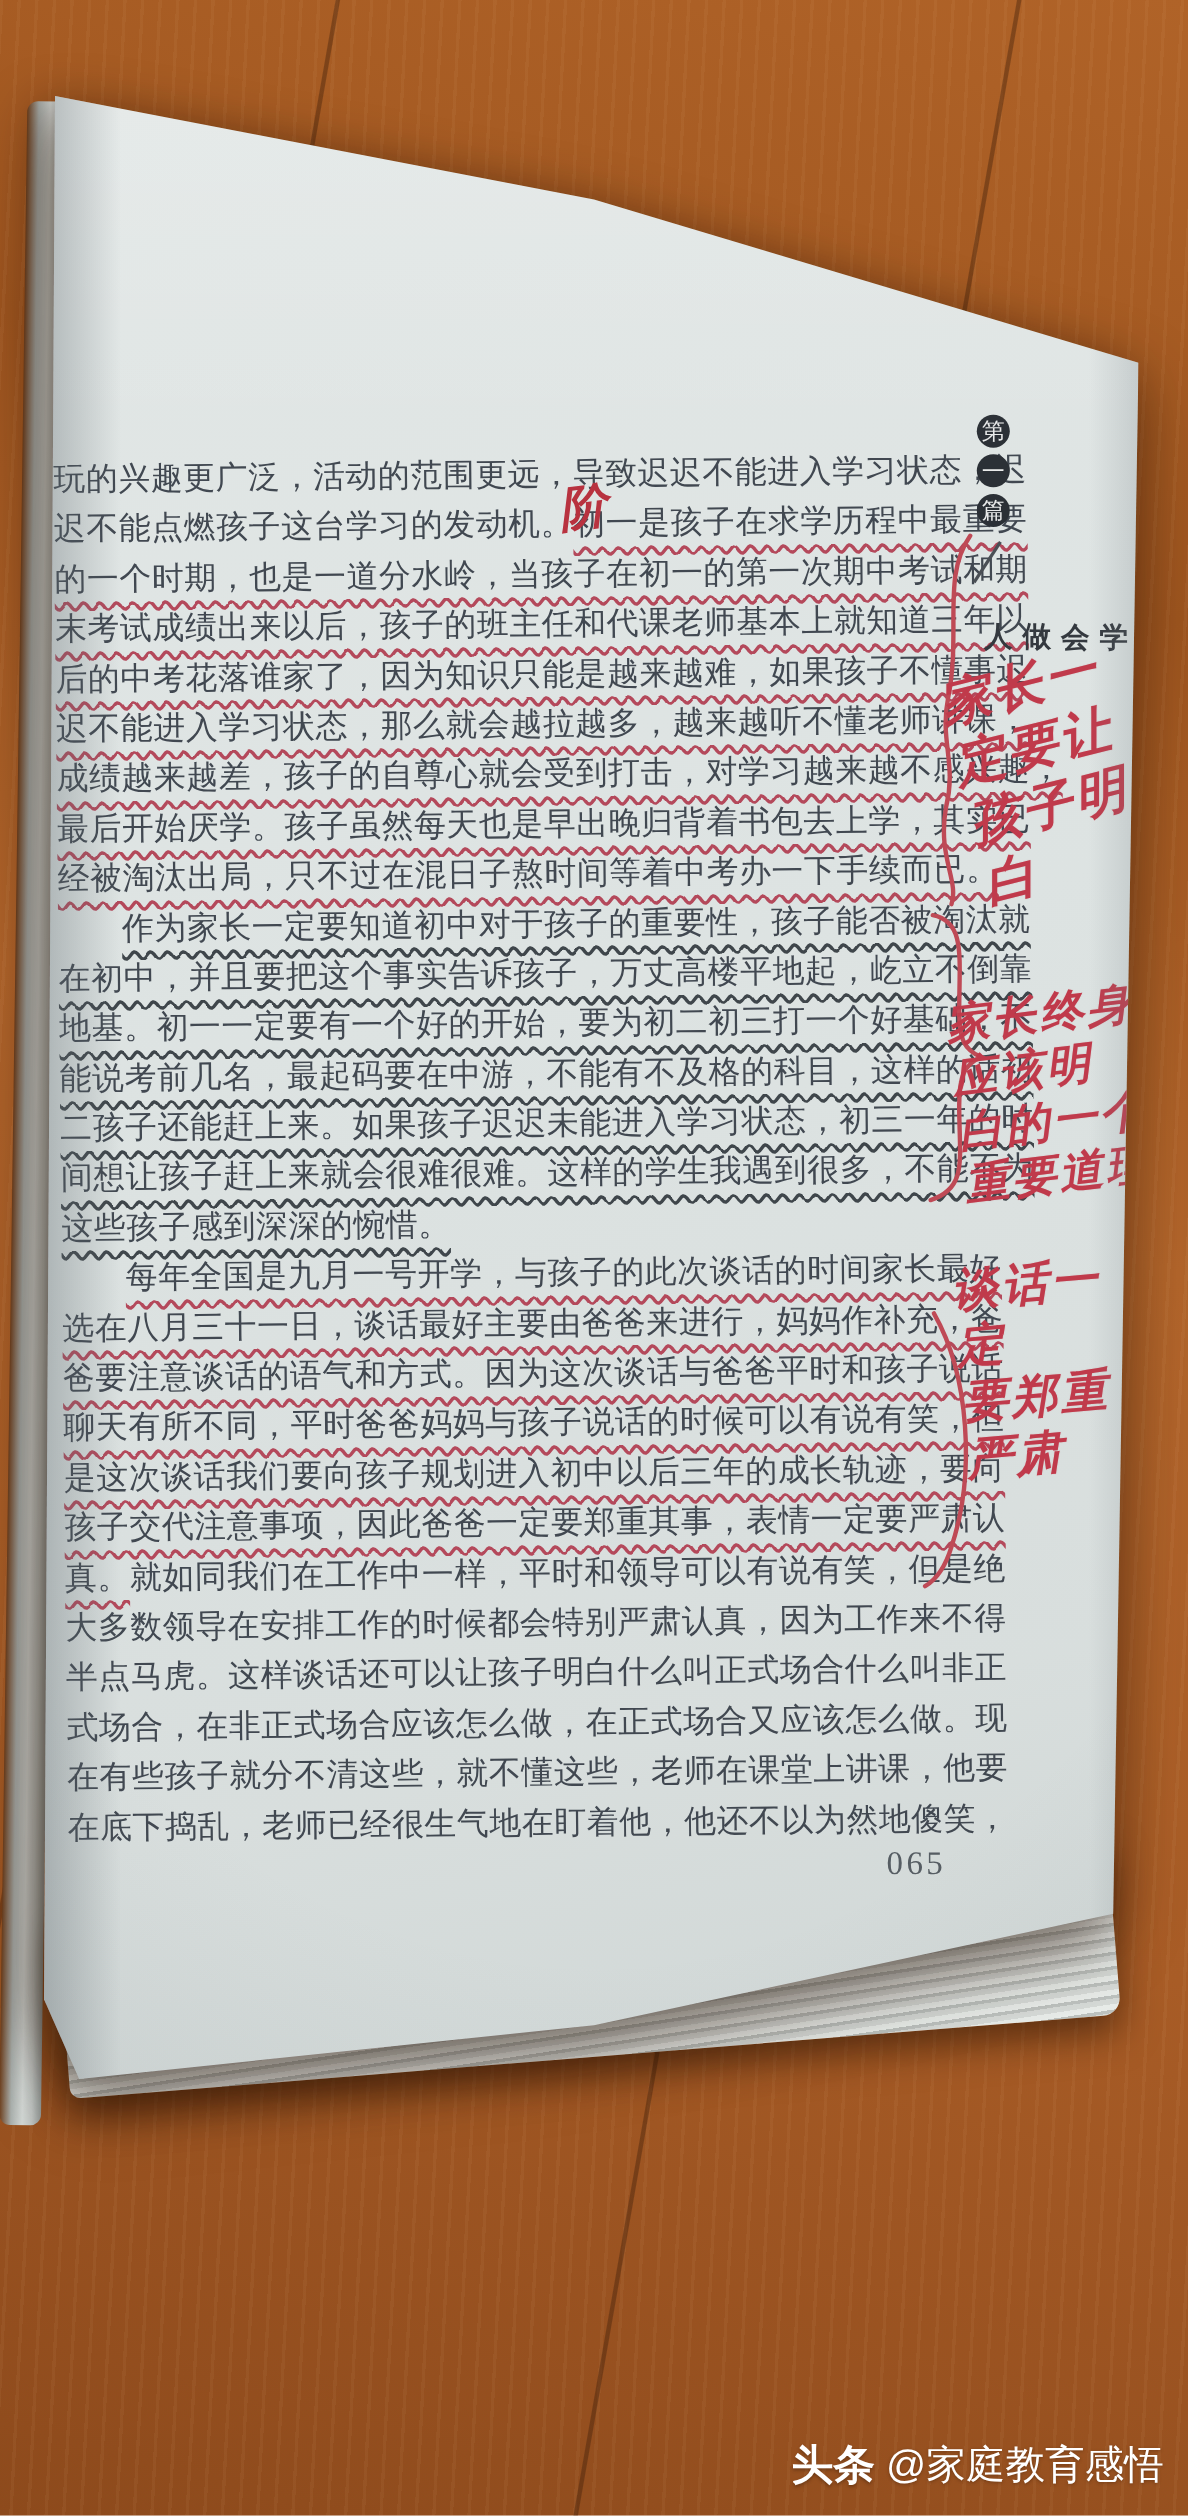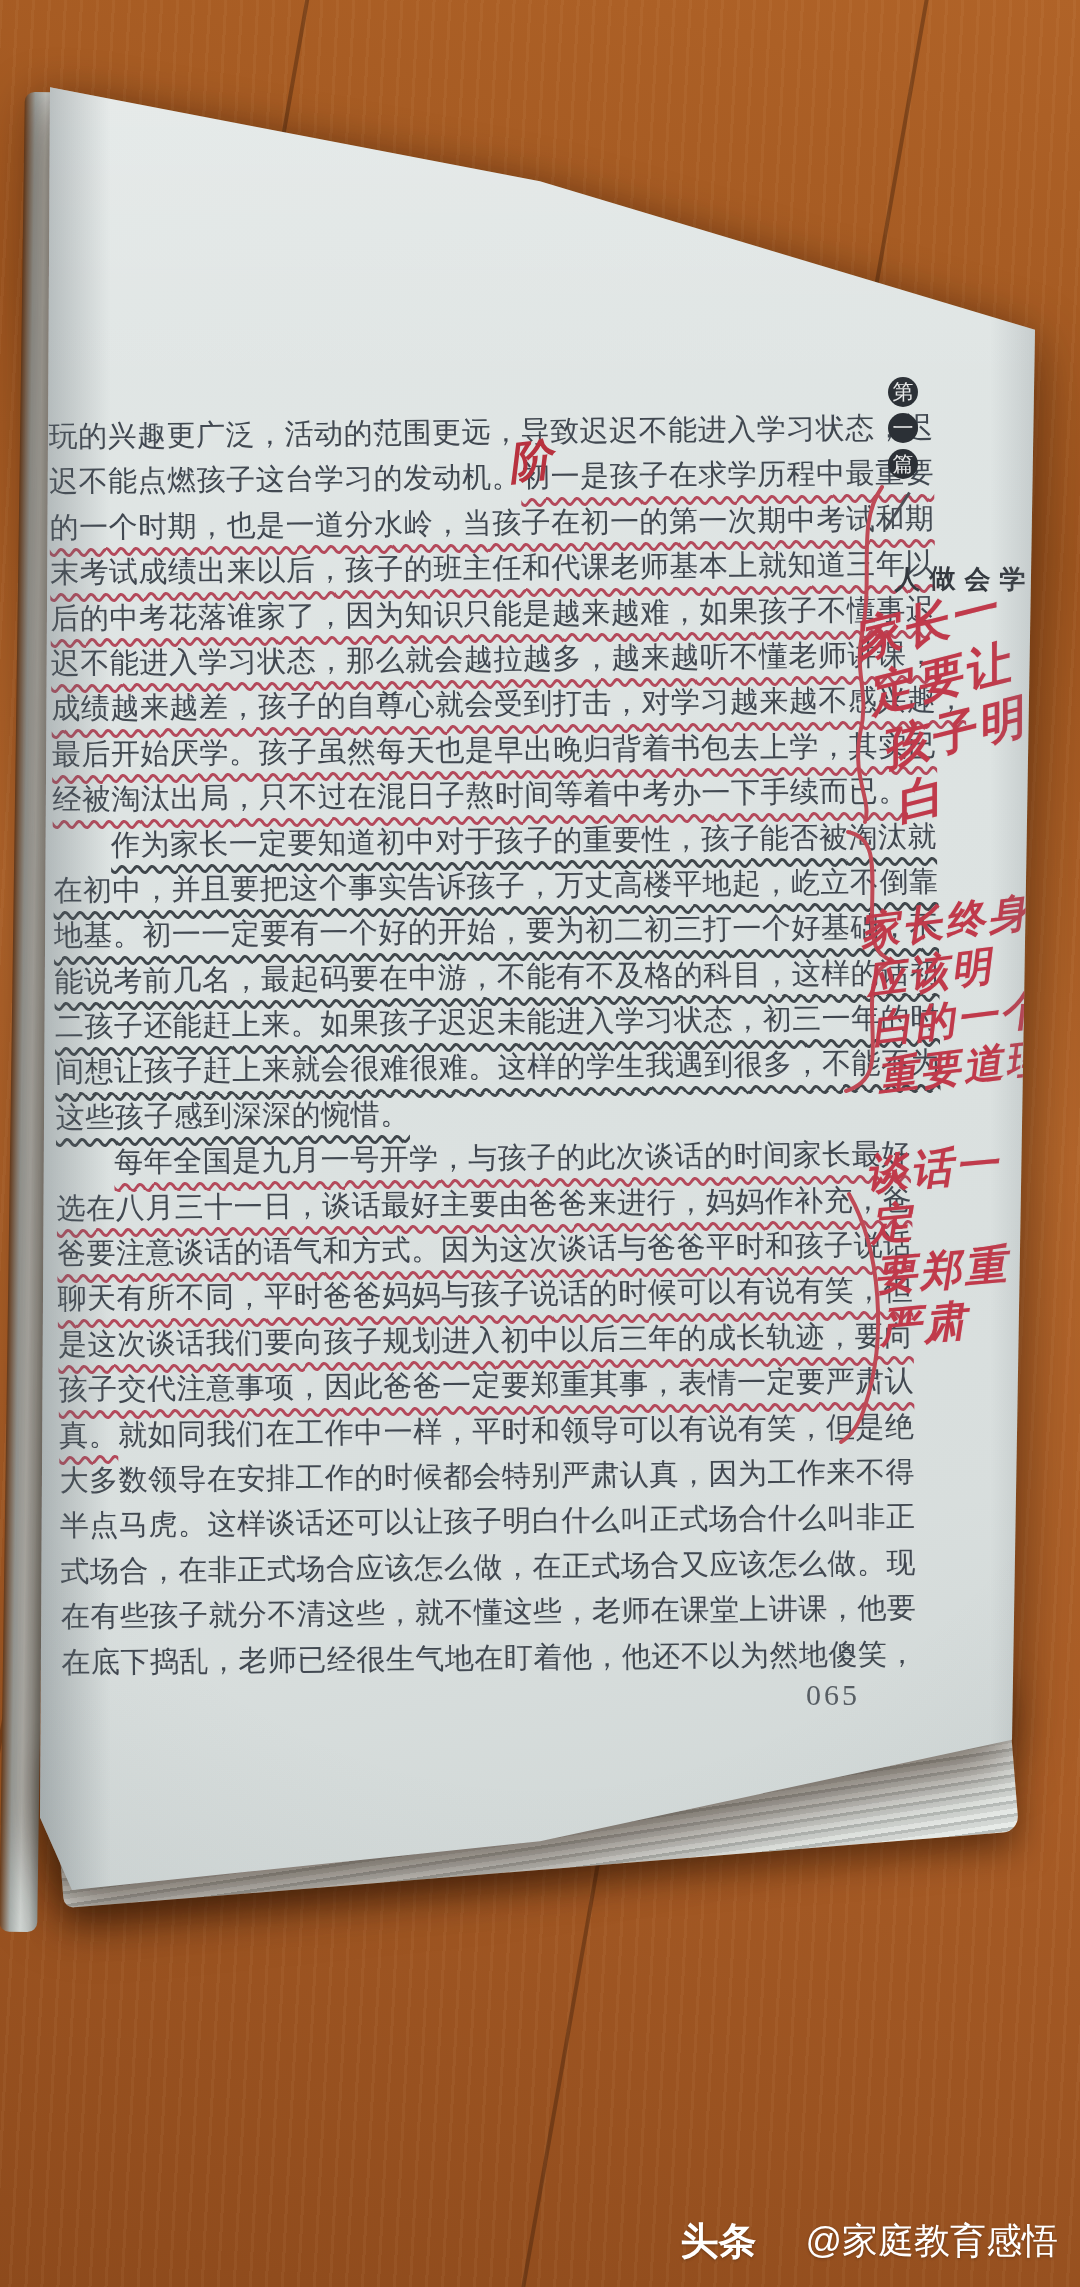--- a/index.html
+++ b/index.html
@@ -82,21 +82,21 @@
   .page-number{
     position:absolute;left:766px;top:1598px;
     color:#565d63;font-size:30px;letter-spacing:3px;
   }
   .watermark{
     position:absolute;right:22px;top:2216px;display:flex;gap:10px;align-items:center;
     color:#ffffff;font-family:"Liberation Sans","DejaVu Sans",sans-serif;
     text-shadow:0 1px 3px rgba(60,30,10,.45);
   }
   .wm-brand{font-size:38px;font-weight:800;}
-  .wm-handle{font-size:36px;font-weight:500;margin-left:39px;}
+  .wm-handle{font-size:36px;font-weight:500;}
 </style>
 </head>
 <body>
 
 <div class="photo">
 
   <div class="left-edges"></div>
   <div class="page-stack"></div>
 
   <div class="page-wrap">

